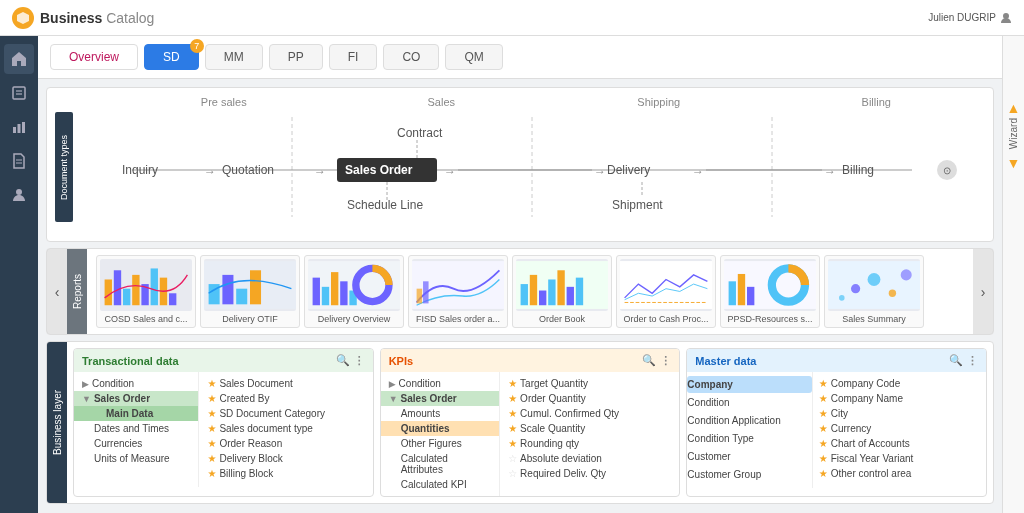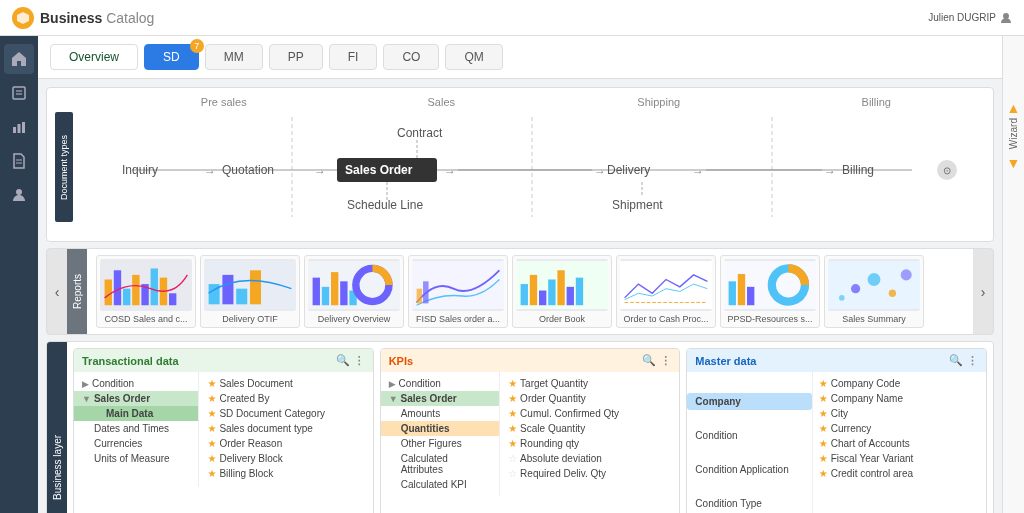--- a/index.html
+++ b/index.html
@@ -111,21 +111,21 @@
       padding: 5px 18px;
       border-radius: 4px;
       border: 1px solid #ddd;
       background: #f5f5f5;
       cursor: pointer;
       font-size: 12px;
       color: #555;
     }
     .tab-btn.overview {
       background: #fff;
-      color: #14532d;
+      color: #be185d;
     }
     .tab-btn.active {
       background: #2c7be5;
       color: #fff;
       border-color: #2c7be5;
       position: relative;
     }
     .tab-btn.active .badge {
       position: absolute;
       top: -6px; right: -6px;
@@ -340,27 +340,26 @@
     
     .bl-panel-body.kpis-body {
       display: flex;
     }
     .kpis-left { width: 40%; border-right: 1px solid #eee; padding: 4px 0; }
     .kpis-right { flex: 1; padding: 4px 0; }
 
     
     .master-left { width: 42%; padding: 4px 6px; }
     .master-item {
-      padding: 3px 8px;
+      padding: 3px 0;
       font-size: 10px;
       color: #444;
       cursor: pointer;
       border-radius: 3px;
       margin-bottom: 1px;
-      margin-top: 17px;
     }
     .master-item.selected { background: #bbdefb; font-weight: bold; }
     .master-right { flex: 1; padding: 4px 6px; }
     .master-right-item {
       padding: 2px 0;
       font-size: 10px;
       color: #444;
       display: flex;
       align-items: center;
       gap: 3px;
@@ -820,21 +819,21 @@
             <div class="master-right-item bl-item">
               <span class="star-icon">★</span>
               <span>Chart of Accounts</span>
             </div>
             <div class="master-right-item bl-item">
               <span class="star-icon">★</span>
               <span>Fiscal Year Variant</span>
             </div>
             <div class="master-right-item bl-item">
               <span class="star-icon">★</span>
-              <span>Credit control area</span>
+              <span>Other control area</span>
             </div>
           </div>
         </div>
       </div>
 
     </div>
   </div>
 
 </div>
 

